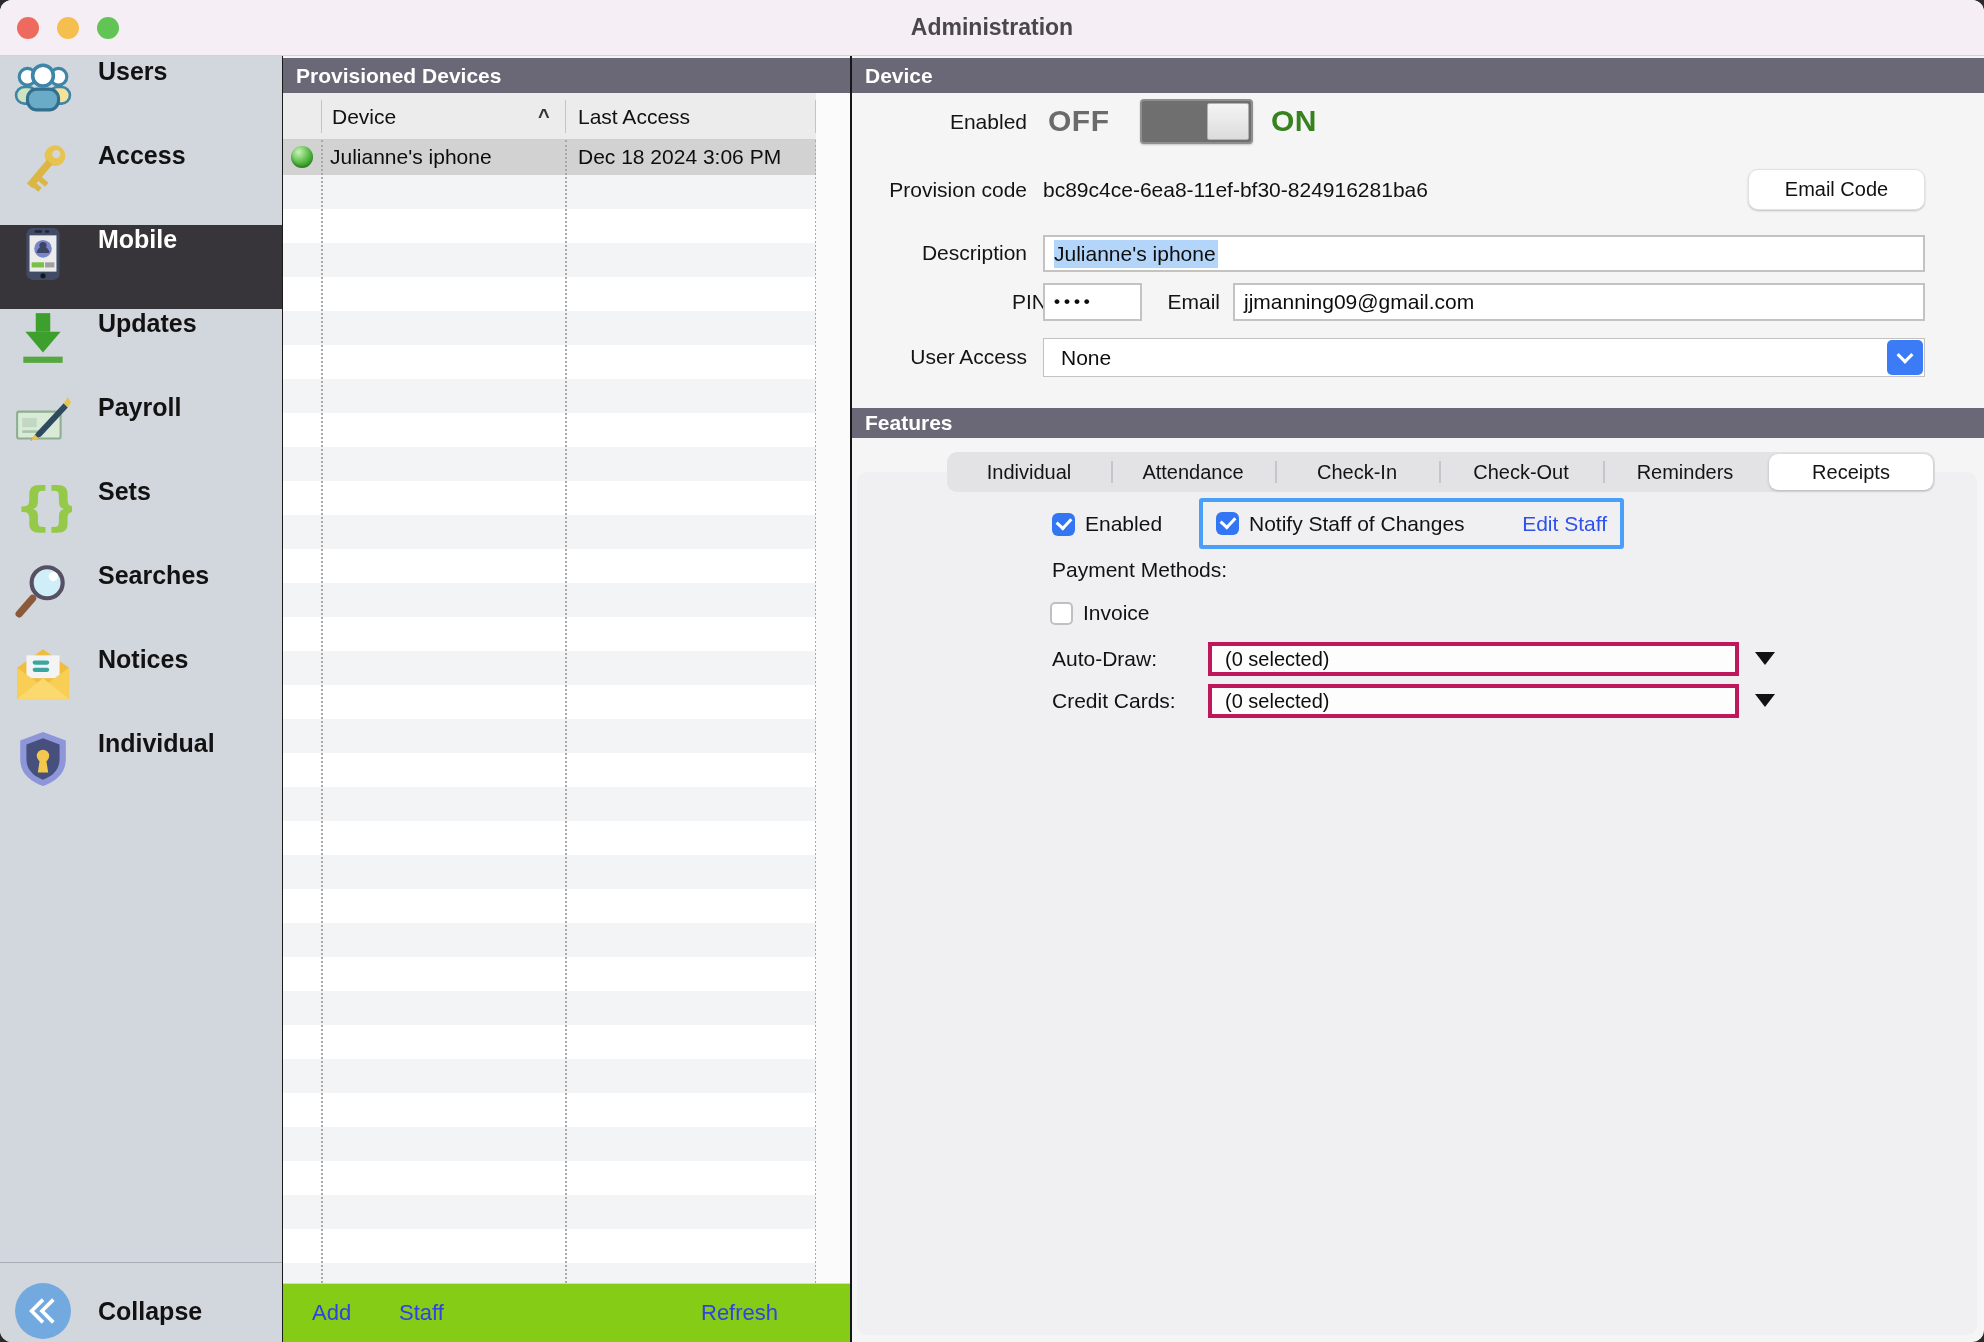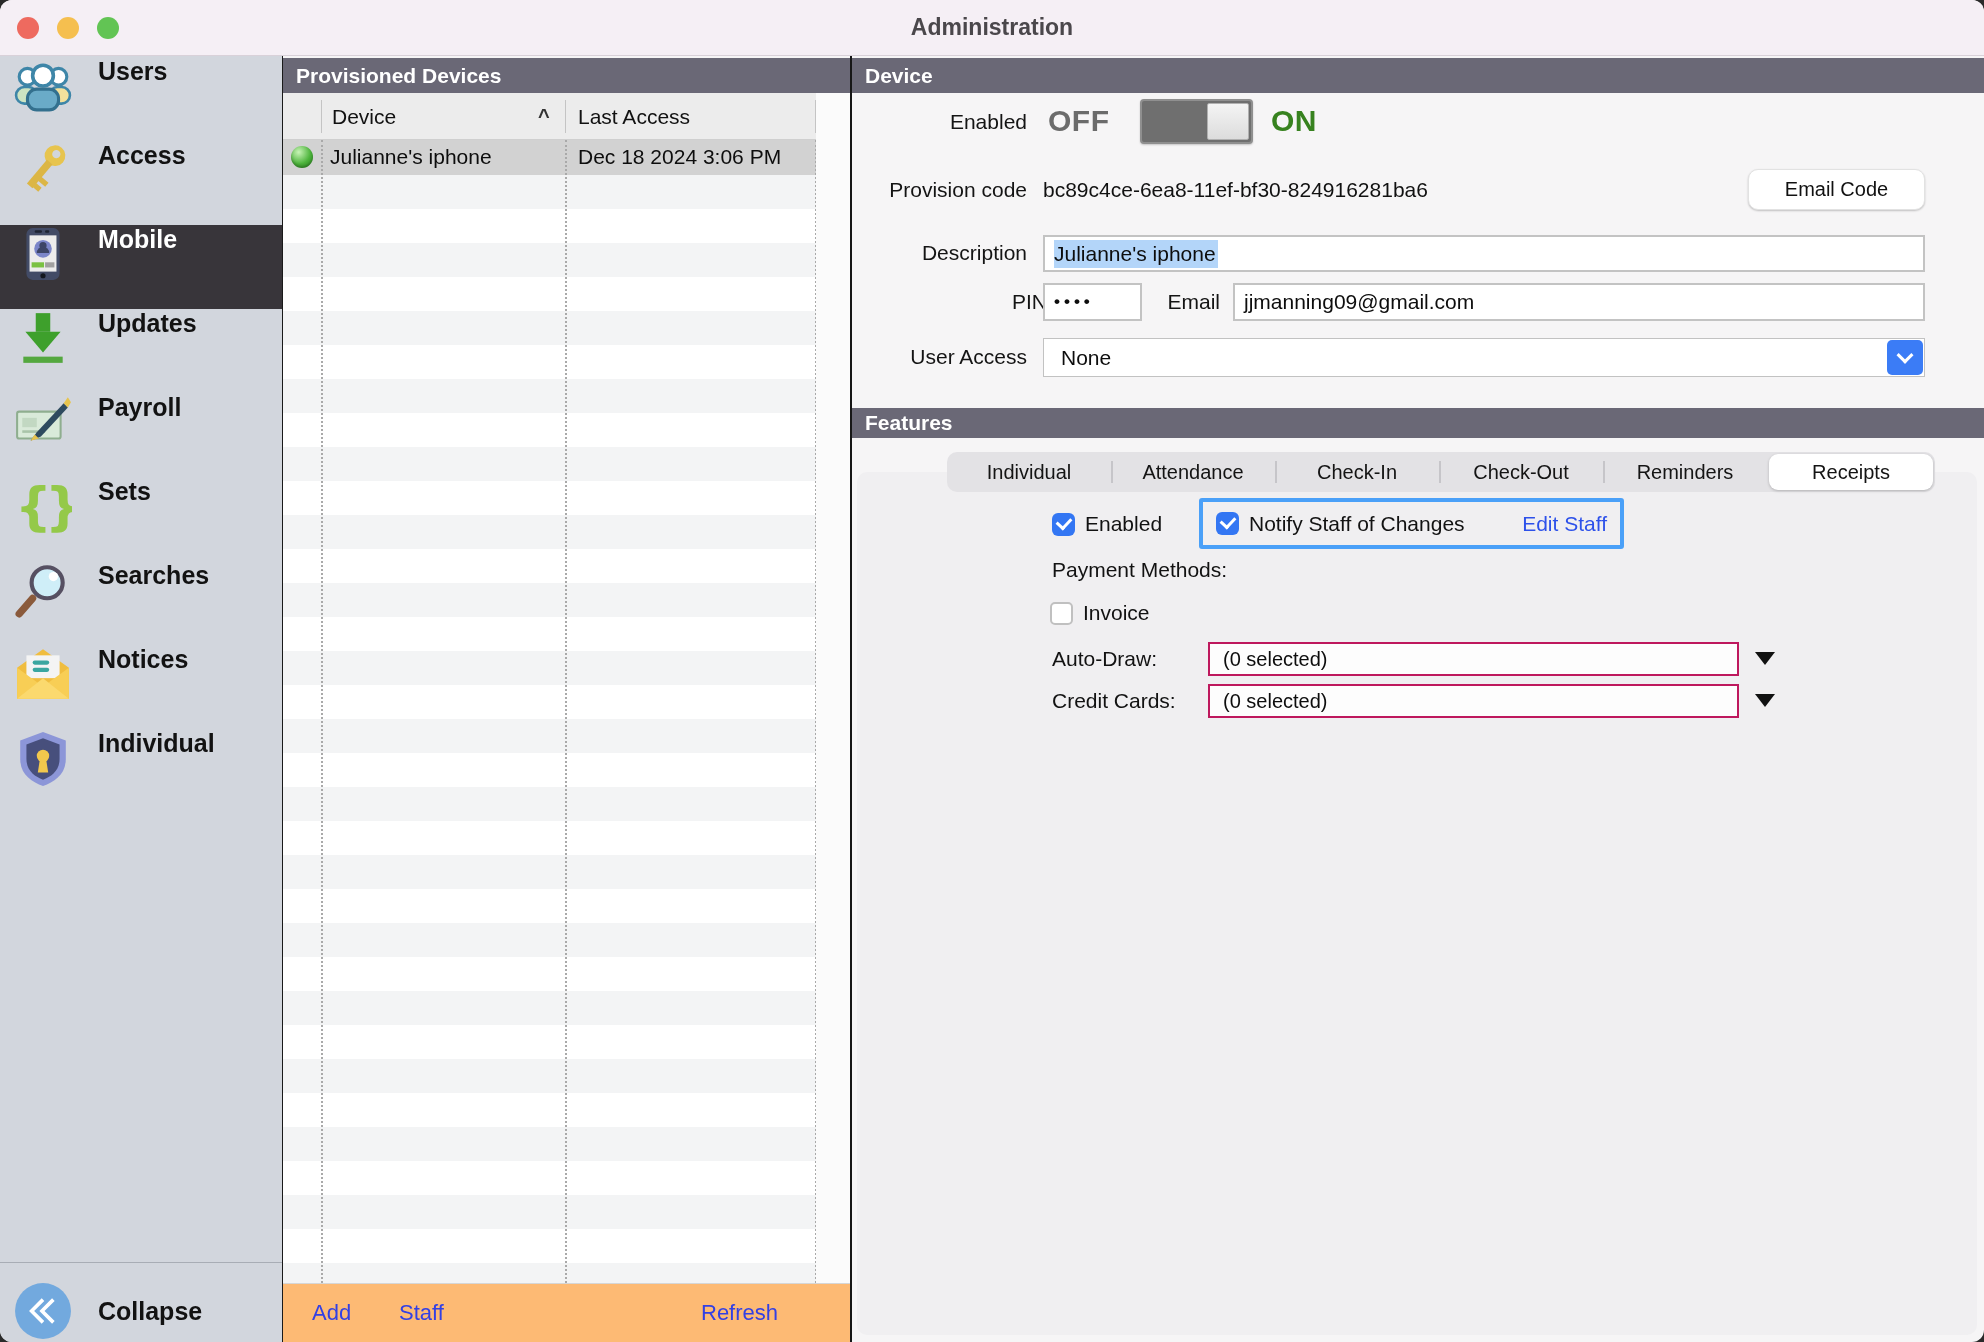--- a/index.html
+++ b/index.html
@@ -68,21 +68,21 @@
   #cell-access { position:absolute; left:295px; top:5px; }
   #rows-stripes {
     position:absolute; left:0; top:82px; width:533px; height:1108px;
     background:repeating-linear-gradient(to bottom,#f3f4f5 0 34px,#ffffff 34px 68px);
   }
   .dotline { position:absolute; top:47px; height:1143px; width:0; border-left:2px dotted #a9a9a9; }
   #dot1 { left:38px; } #dot2 { left:282px; } #dot3 { left:532px; }
   #scroll-strip { position:absolute; left:533px; top:0; width:34px; height:1190px; background:#fbfbfb; }
   #devices-footer {
     position:absolute; left:283px; top:1283px; width:567px; height:59px;
-    background:#fdba74; border-top:1px solid #d6d6d6;
+    background:#84cc16; border-top:1px solid #d6d6d6;
   }
   .footer-link { position:absolute; top:16px; font-size:22px; color:#3340e4; cursor:pointer; }
   #link-add { left:29px; } #link-delete { left:116px; } #link-refresh { left:418px; }
   #divider-right { position:absolute; left:850px; top:56px; width:2px; height:1286px; background:#161616; }
 
   
   #device-header { left:852px; top:58px; width:1132px; height:35px; }
   .form-label { position:absolute; width:175px; text-align:right; font-size:21px; color:#141414; line-height:28px; }
   #lbl-enabled   { left:852px; top:108px; }
   #lbl-provision { left:852px; top:176px; }
@@ -163,21 +163,21 @@
   }
   #notify-box .cblabel { font-size:21px; color:#121212; }
   #edit-staff { margin-left:auto; font-size:21px; color:#2d51ea; cursor:pointer; }
   #payment-label { position:absolute; left:1052px; top:558px; font-size:21px; color:#121212; }
   #row-invoice { position:absolute; left:1050px; top:601px; display:flex; align-items:center; gap:10px; }
   #row-invoice .cblabel { font-size:21px; color:#121212; }
   .dd-label { position:absolute; left:1052px; font-size:21px; color:#121212; line-height:34px; }
   #lbl-autodraw { top:642px; } #lbl-creditcards { top:684px; }
   .dd-field {
     position:absolute; left:1208px; width:531px; height:34px;
-    background:#fdfdfd; border:2px solid #be185d;
+    background:#fdfdfd; border:4px solid #be185d;
     display:flex; align-items:center; padding-left:13px; font-size:20px; color:#0d0d0d; cursor:pointer;
   }
   #dd-autodraw { top:642px; } #dd-creditcards { top:684px; }
   .dd-arrow {
     position:absolute; left:1755px; width:0; height:0; cursor:pointer;
     border-left:10px solid transparent; border-right:10px solid transparent; border-top:13px solid #111;
   }
   #arrow-autodraw { top:652px; } #arrow-creditcards { top:694px; }
 </style>
 </head>

